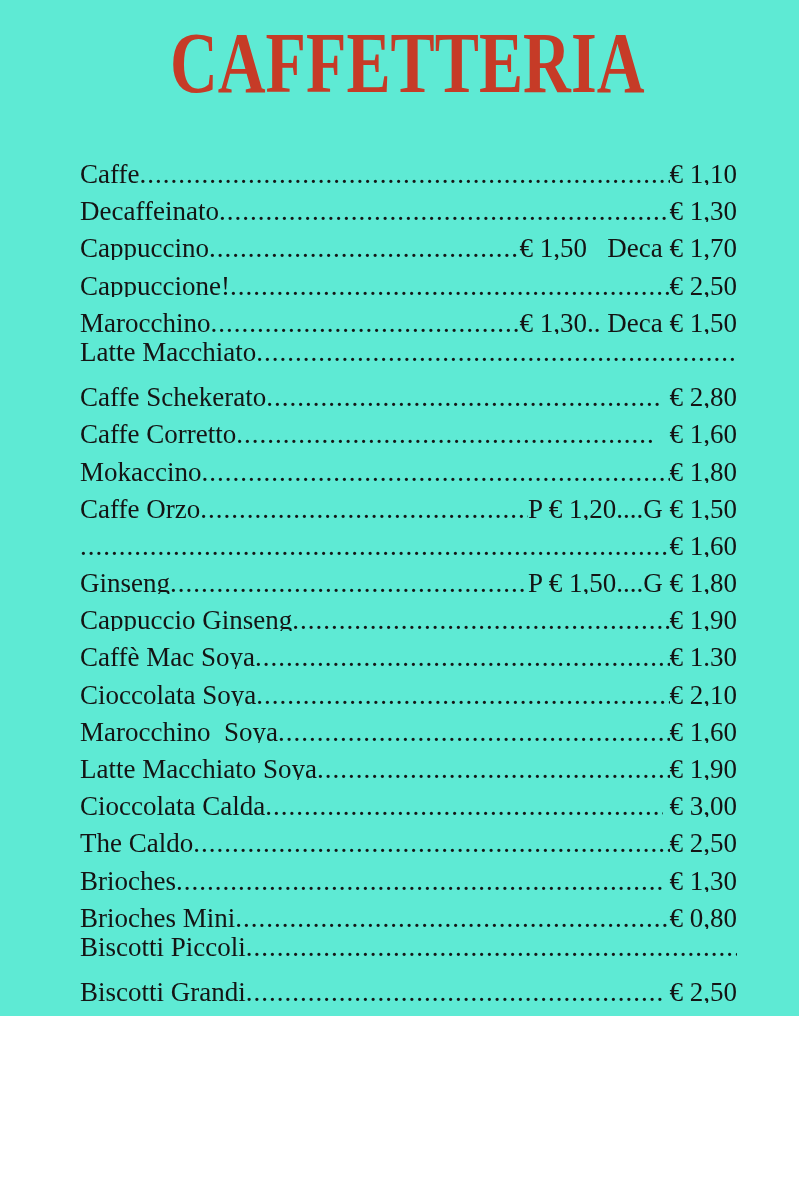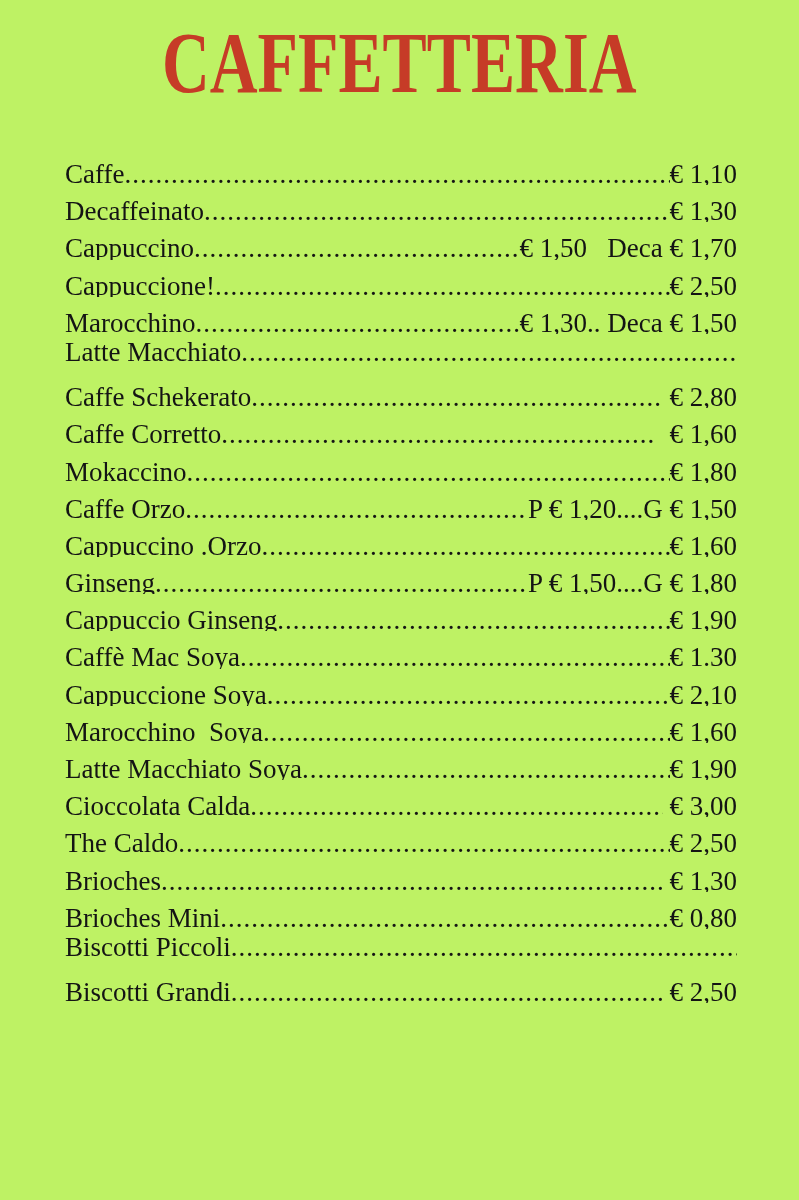--- a/index.html
+++ b/index.html
@@ -13,22 +13,23 @@
     font-family: "Liberation Serif", "DejaVu Serif", serif;
     color: #141414;
     width: 799px;
     height: 1200px;
     overflow: hidden;
     position: relative;
   }
 
   .page {
     width: 799px;
-    height: 1200px;
-    background: #bef264;
+    height: 1016px;
+    background: #5eead4;
+    padding-left: 15px;
   }
 
   .menu-header {
     padding-top: 20px;
     height: 112px;
     display: flex;
     justify-content: center;
     align-items: flex-start;
   }
 
@@ -138,21 +139,20 @@
     <span class="item-price">€ 1,80</span>
   </div>
 
   <div class="menu-row">
     <span class="item-name">Caffe Orzo</span>
     <span class="leader">........................................................................................................................................................................................................</span>
     <span class="item-price">P € 1,20....G € 1,50</span>
   </div>
 
   <div class="menu-row">
-    <span class="item-name">Cappuccino .Orzo</span>
     <span class="leader">........................................................................................................................................................................................................</span>
     <span class="item-price">€ 1,60</span>
   </div>
 
   <div class="menu-row">
     <span class="item-name">Ginseng</span>
     <span class="leader">........................................................................................................................................................................................................</span>
     <span class="item-price">P € 1,50....G € 1,80</span>
   </div>
 
@@ -162,21 +162,21 @@
     <span class="item-price">€ 1,90</span>
   </div>
 
   <div class="menu-row">
     <span class="item-name">Caffè Mac Soya</span>
     <span class="leader">........................................................................................................................................................................................................</span>
     <span class="item-price">€ 1.30</span>
   </div>
 
   <div class="menu-row">
-    <span class="item-name">Cappuccione Soya</span>
+    <span class="item-name">Cioccolata Soya</span>
     <span class="leader">........................................................................................................................................................................................................</span>
     <span class="item-price">€ 2,10</span>
   </div>
 
   <div class="menu-row">
     <span class="item-name">Marocchino  Soya</span>
     <span class="leader">........................................................................................................................................................................................................</span>
     <span class="item-price">€ 1,60</span>
   </div>
 

